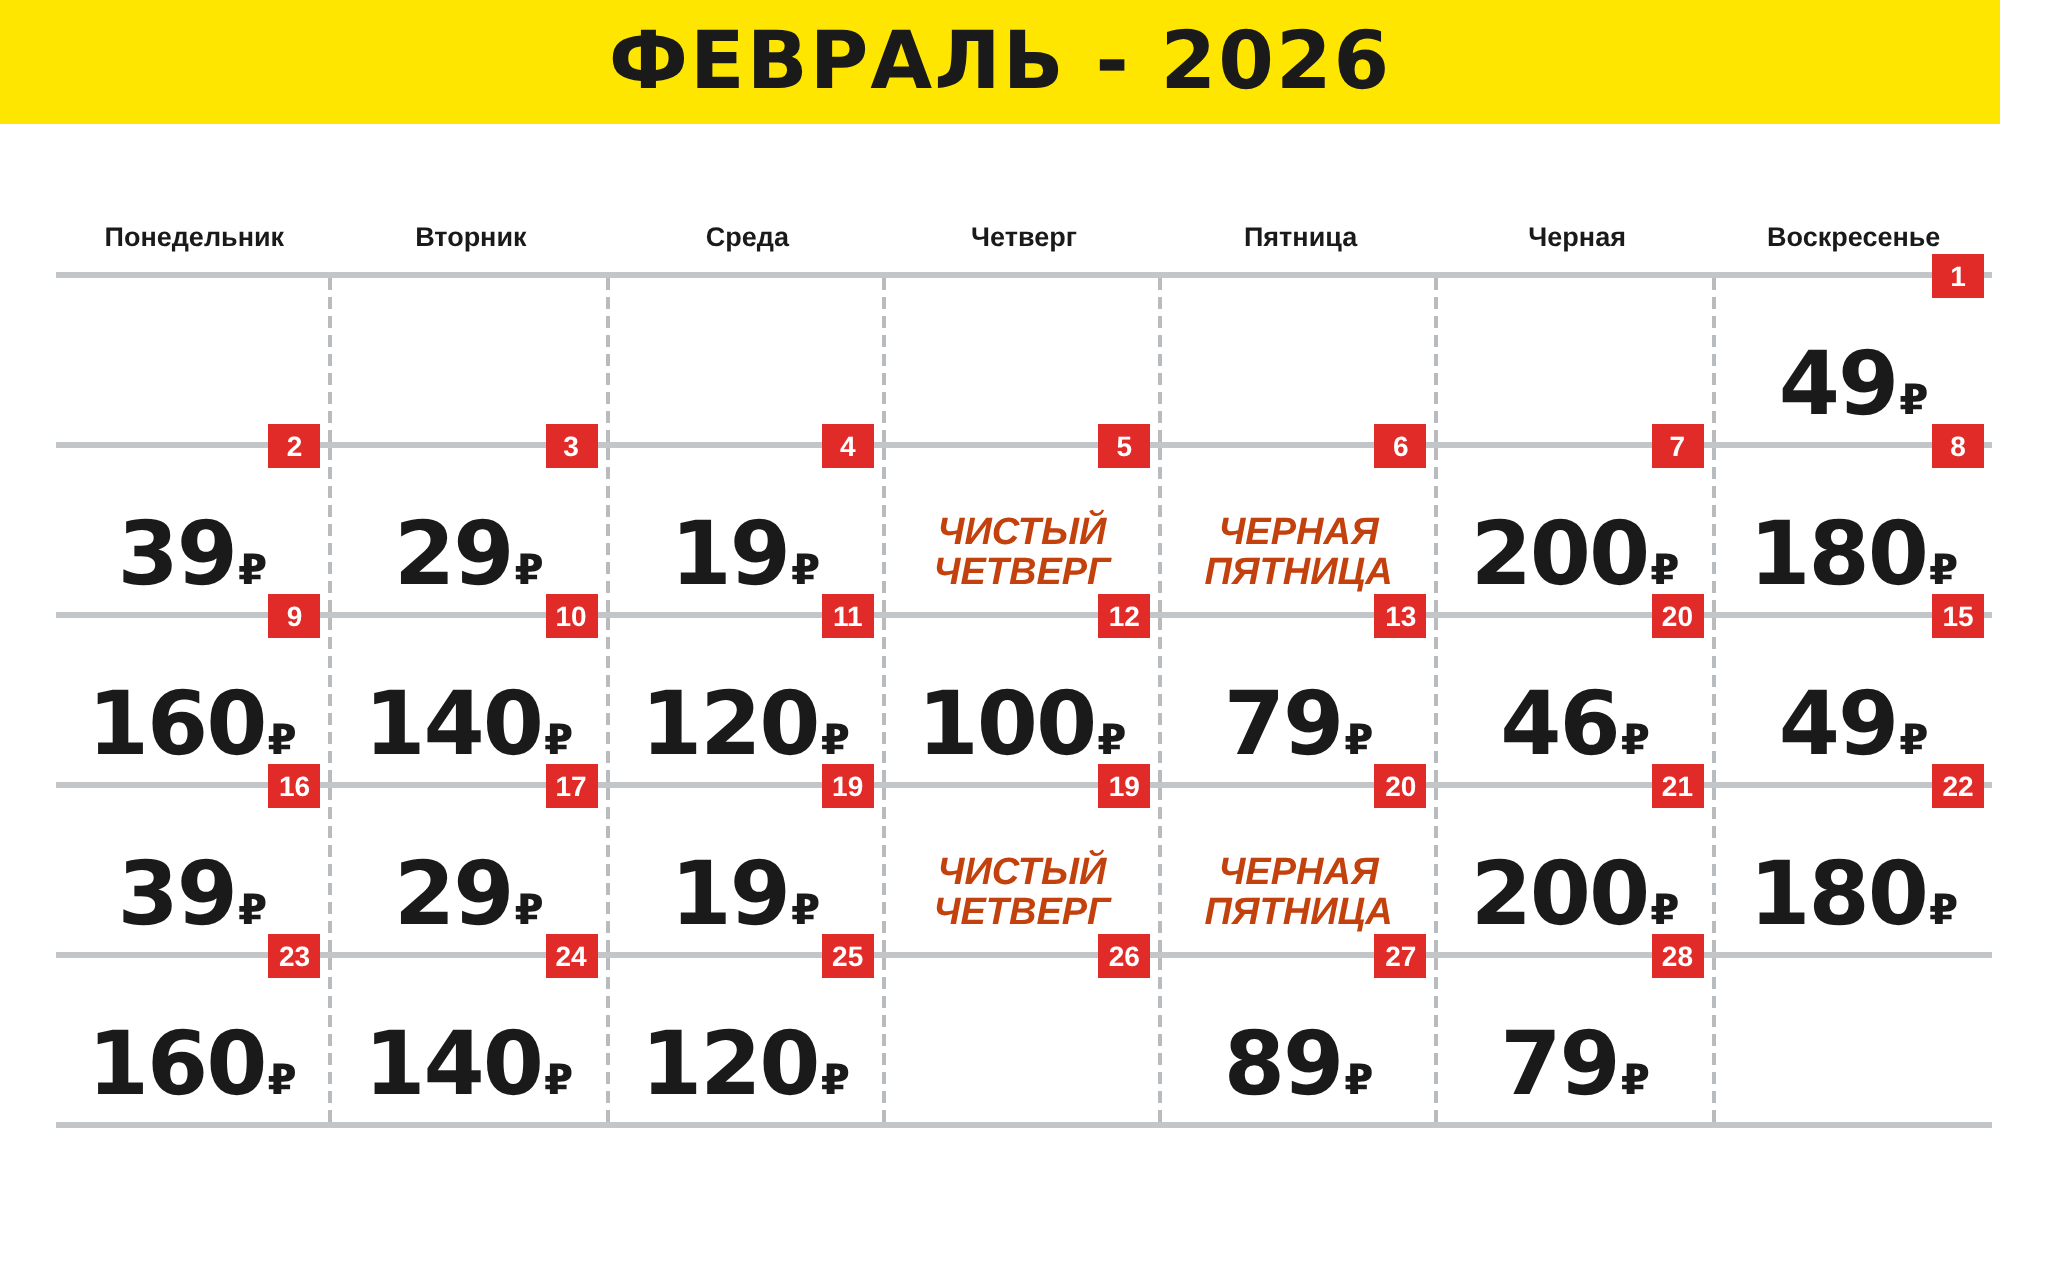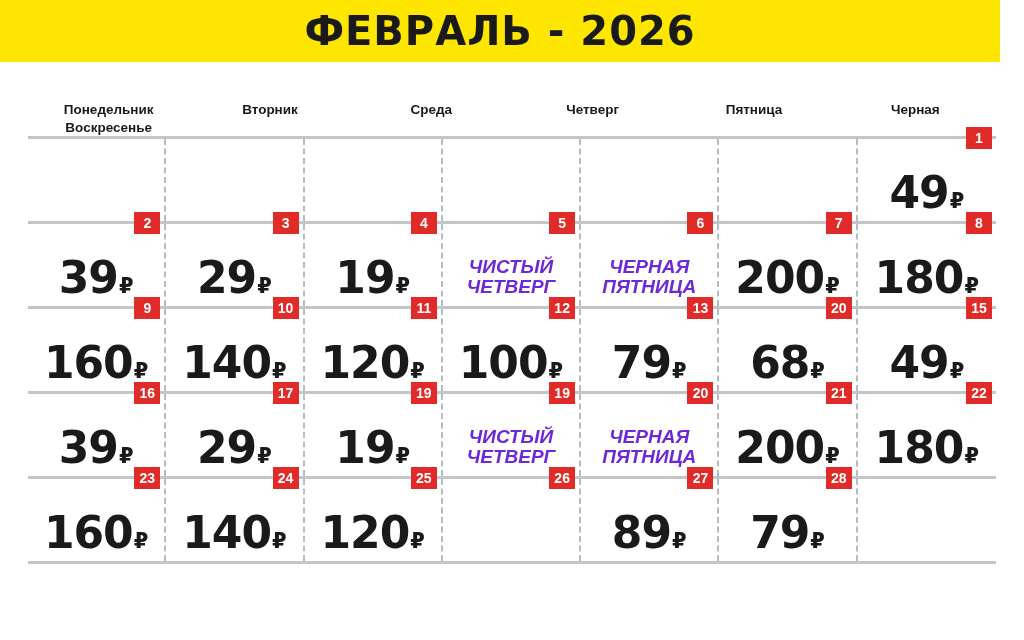--- a/index.html
+++ b/index.html
@@ -40,21 +40,21 @@
     text-transform: uppercase;
   }
   .calendar {
     position: absolute;
     left: 28px;
     top: 100px;
     width: 968px;
   }
   .weekday-row {
     display: grid;
-    grid-template-columns: repeat(6, 1fr);
+    grid-template-columns: repeat(7, 1fr);
     height: 36px;
     align-items: center;
   }
   .weekday {
     font-size: 13.5px;
     font-weight: bold;
     color: #1a1a1a;
     text-align: center;
     font-family: "Liberation Sans", sans-serif;
   }
@@ -110,21 +110,21 @@
     vertical-align: baseline;
     margin-left: 1px;
     letter-spacing: 0;
   }
   .label {
     font-family: "Liberation Sans", sans-serif;
     font-weight: bold;
     font-style: italic;
     font-size: 19px;
     line-height: 1.08;
-    color: #6d28d9;
+    color: #c2410c;
     text-align: center;
     text-transform: uppercase;
     padding-bottom: 2px;
   }
   .empty { }
 </style>
 </head>
 <body>
 
 <div class="page">
@@ -203,21 +203,21 @@
           <div class="cell">
             <div class="daynum">12</div>
             <div class="price"><span>100</span><span class="rub">₽</span></div>
           </div>
           <div class="cell">
             <div class="daynum">13</div>
             <div class="price"><span>79</span><span class="rub">₽</span></div>
           </div>
           <div class="cell">
             <div class="daynum">20</div>
-            <div class="price"><span>68</span><span class="rub">₽</span></div>
+            <div class="price"><span>46</span><span class="rub">₽</span></div>
           </div>
           <div class="cell">
             <div class="daynum">15</div>
             <div class="price"><span>49</span><span class="rub">₽</span></div>
           </div>
         </div>
         <div class="week">
           <div class="cell">
             <div class="daynum">16</div>
             <div class="price"><span>39</span><span class="rub">₽</span></div>

